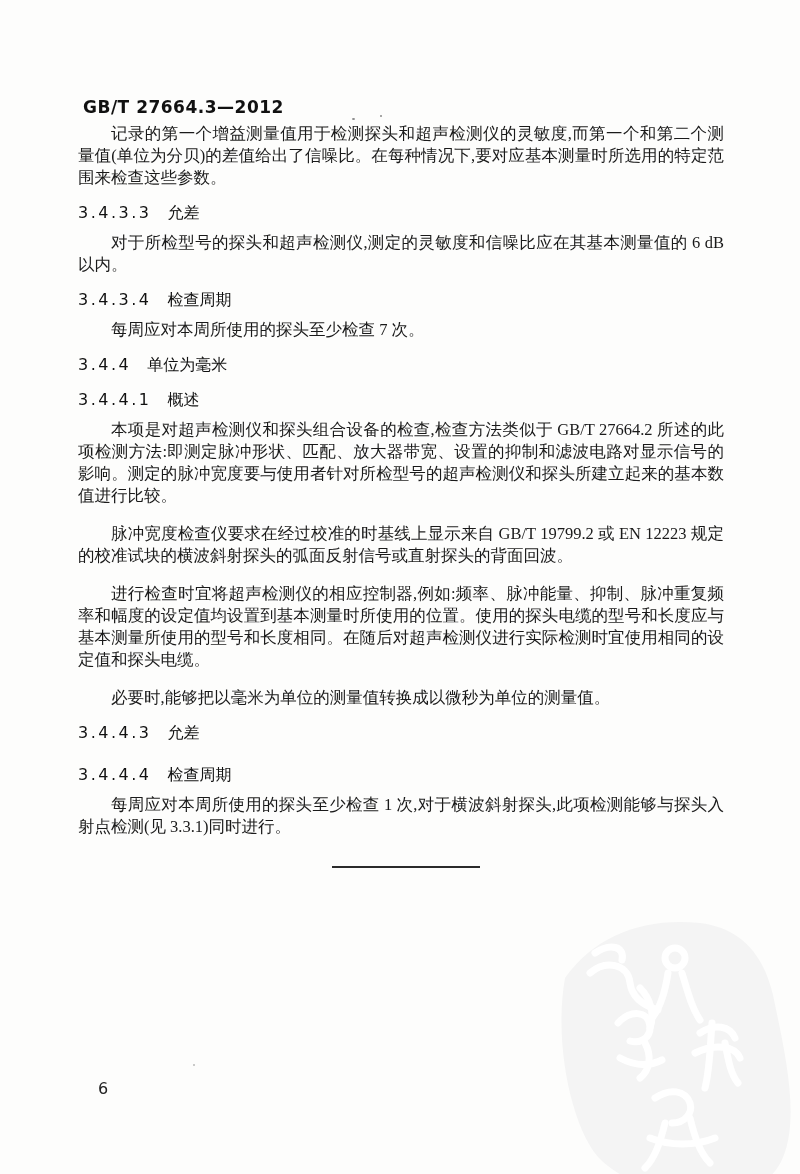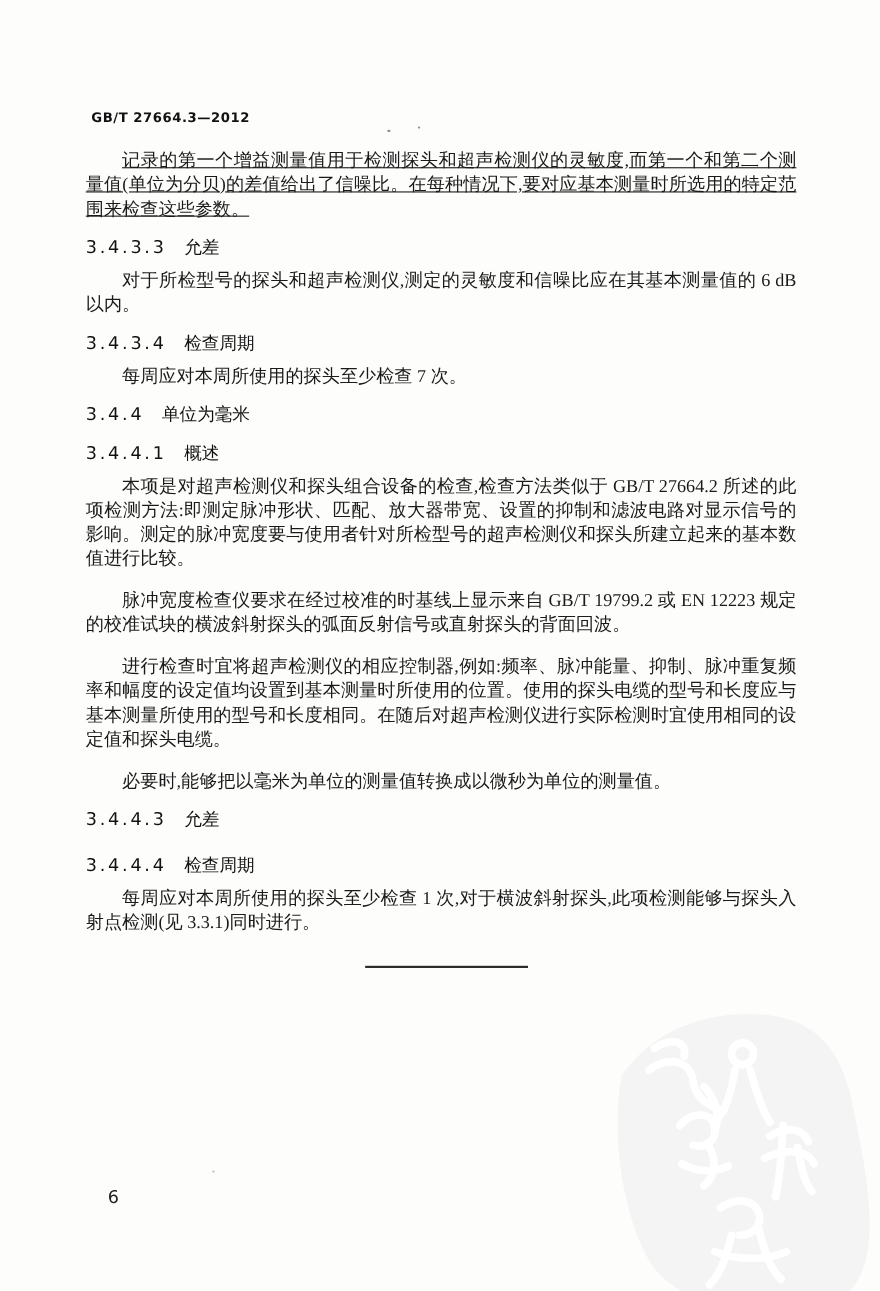--- a/index.html
+++ b/index.html
@@ -12,37 +12,37 @@
     color: #161616;
   }
   .doc {
     position: absolute; inset: 0;
     padding: 97px 76px 0 78px;
     box-sizing: border-box;
   }
   .doc-header {
     font-family: "DejaVu Sans", "Liberation Sans", sans-serif;
     font-weight: bold;
-    font-size: 12px;
+    font-size: 17px;
     line-height: 20px;
     letter-spacing: 0.5px;
     margin-left: 5px;
     color: #111;
   }
   .doc-body { margin-top: 0; }
   .para {
     font-size: 16.5px;
     line-height: 22px;
     text-align: justify;
     text-indent: 2em;
     margin: 8px 0 0 0;
     color: #1a1a1a;
   }
   .para + .para { margin-top: 16px; }
-  .doc-body > .para:first-child { margin-top: 18px; text-decoration: underline; }
+  .doc-body > .para:first-child { margin-top: 6px; }
   .sec-heading {
     font-family: "DejaVu Sans", "Liberation Sans", sans-serif;
     font-weight: normal;
     font-size: 16px;
     line-height: 22px;
     margin: 13px 0 0 0;
     color: #111;
   }
   .sec-heading.gap-lg { margin-top: 20px; }
   .sec-num { letter-spacing: 2.5px; margin-right: 16px; }

